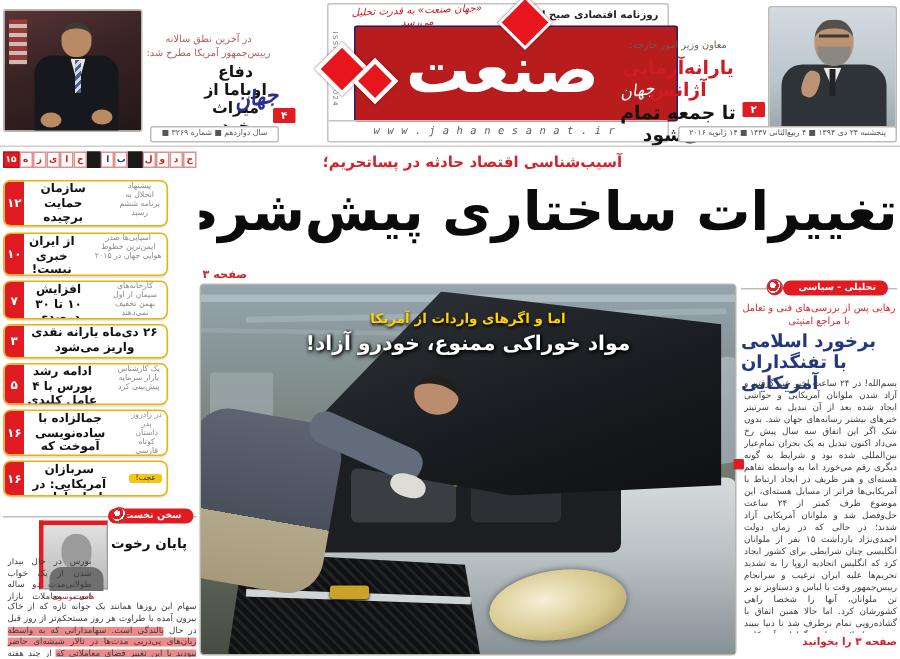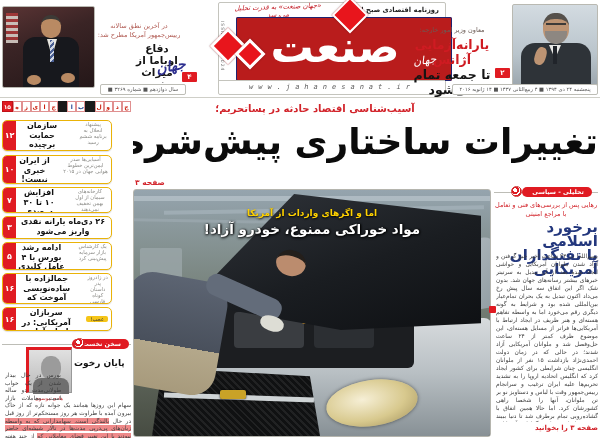--- a/index.html
+++ b/index.html
@@ -159,22 +159,22 @@
   .mp-worker-arm { left:70px; top:96px; width:80px; height:22px; background:#636c7a;
     transform:rotate(24deg); border-radius:10px; }
   .mp-worker-head { left:142px; top:60px; width:30px; height:26px; background:#bb8c6e;
     border-radius:50%; border-top:6px solid #241f1b; transform:rotate(14deg); }
   .mp-worker-glove { left:126px; top:126px; width:24px; height:15px; background:#ddddd5;
     border-radius:45%; transform:rotate(18deg); }
 
   
   .an-kicker { left:494px; top:201px; width:104px; font-size:6.5px; color:#d2232a;
     text-align:center; line-height:8.5px; }
-  .an-headline { left:494px; top:220px; width:104px; font-size:15px; font-weight:bold;
-    color:#23377d; text-align:right; line-height:14px; }
+  .an-headline { left:494px; top:220px; width:104px; font-size:12px; font-weight:bold;
+    color:#23377d; text-align:left; line-height:14px; }
   .an-body { left:496px; top:252px; width:102px; height:170px; font-size:5.9px; line-height:8px;
     color:#3a3a3a; text-align:justify; overflow:hidden; }
   .an-pageref { left:496px; top:424px; width:102px; font-size:7px; font-weight:bold; color:#d2232a; }
   .credit-marker { left:489px; top:306px; width:7px; height:7px; background:#e01b22; border-radius:1px; }
 </style>
 </head>
 <body>
 
 <div class="page">
 

